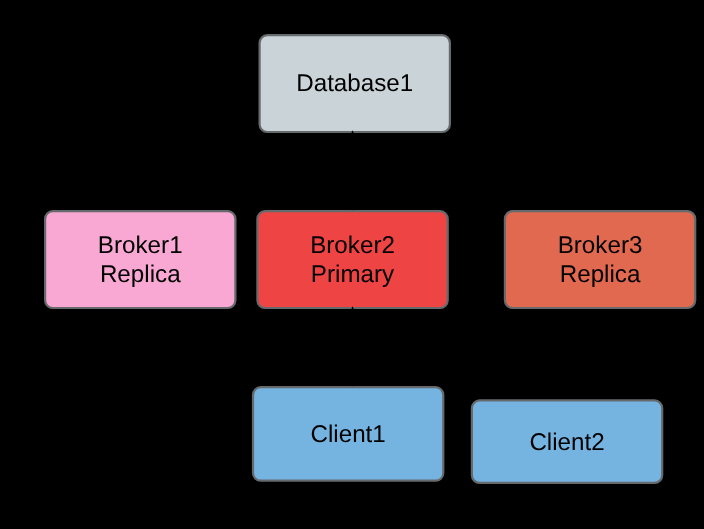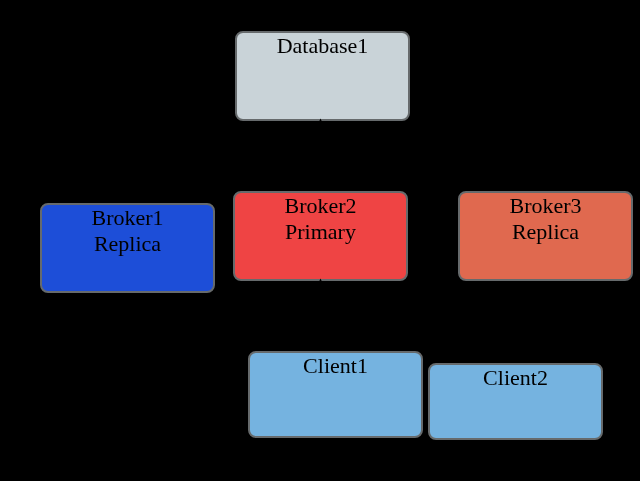--- a/index.html
+++ b/index.html
@@ -16,52 +16,53 @@
     font-family: "Liberation Sans", sans-serif;
   }
   .node {
     position: absolute;
     box-sizing: border-box;
     border: 2.5px solid #666a6c;
     border-radius: 8px;
     display: flex;
     flex-direction: column;
     align-items: center;
+    justify-content: center;
     text-align: center;
     color: #000000;
     font-size: 22px;
     line-height: 26px;
-    font-family: Liberation Serif, serif;
+    font-family: Liberation Sans, sans-serif;
   }
   #node-database1 { left: 235px; top: 31px;  width: 175px; height: 90px; }
   #node-broker1   { left: 40px;  top: 191px; width: 175px; height: 90px; }
   #node-broker2   { left: 233px; top: 191px; width: 175px; height: 90px; }
   #node-broker3   { left: 427px; top: 191px; width: 175px; height: 90px; }
-  #node-client1   { left: 248px; top: 351px; width: 175px; height: 87px; }
+  #node-client1   { left: 229px; top: 351px; width: 175px; height: 87px; }
   #node-client2   { left: 428px; top: 351px; width: 175px; height: 77px; margin-top: 12px; }
   svg.connections {
     position: absolute;
     left: 0; top: 0;
     width: 640px;
     height: 481px;
     pointer-events: none;
   }
   svg.connections line    { stroke: #000000; stroke-width: 2; }
   svg.connections polygon { fill: #000000; }
 </style>
 </head>
 <body>
 
 <div class="canvas">
 
   <div class="node" id="node-database1" style="background: rgb(201, 211, 216);">
     <span>Database1</span>
   </div>
 
-  <div class="node" id="node-broker1" style="background: #1d4ed8; margin-top: 12px;">
+  <div class="node" id="node-broker1" style="background: #f9a8d4;">
     <span>Broker1</span>
     <span>Replica</span>
   </div>
 
   <div class="node" id="node-broker2" style="background: #ef4444;">
     <span>Broker2</span>
     <span>Primary</span>
   </div>
 
   <div class="node" id="node-broker3" style="background: rgb(224, 105, 79); margin-left: 31px;">

